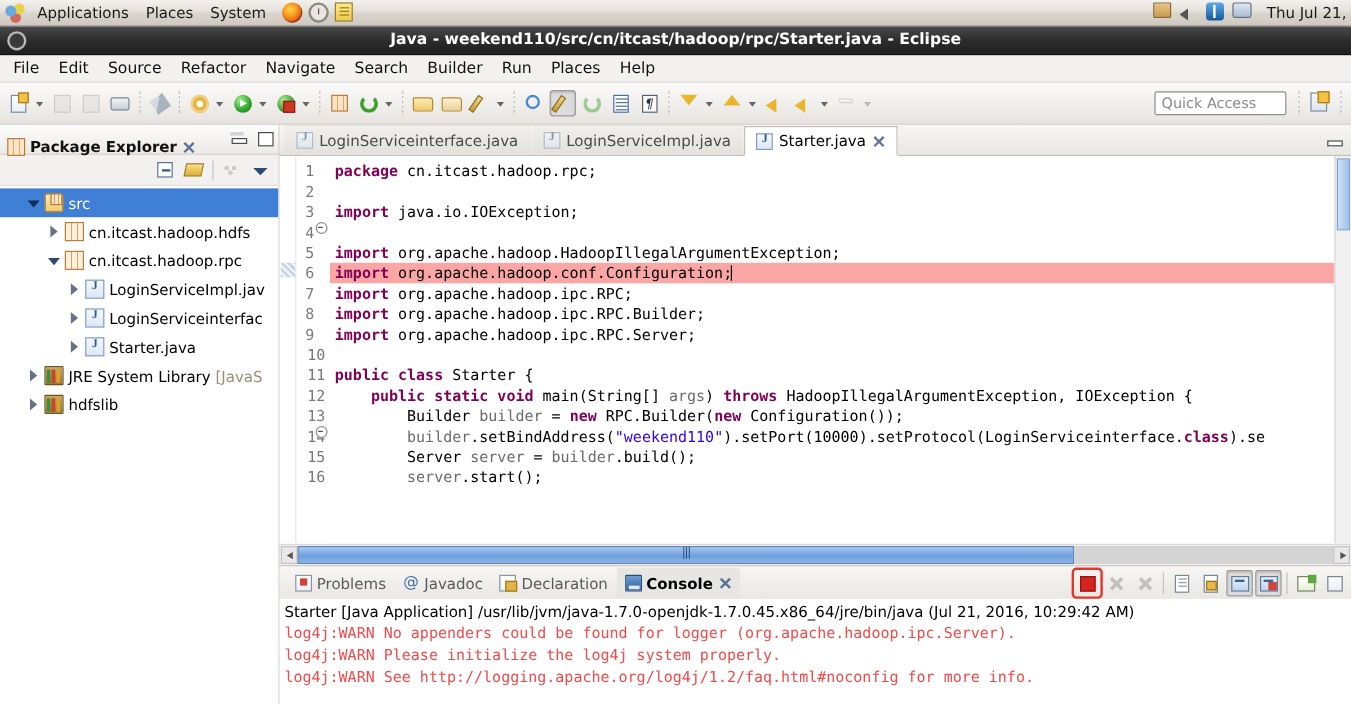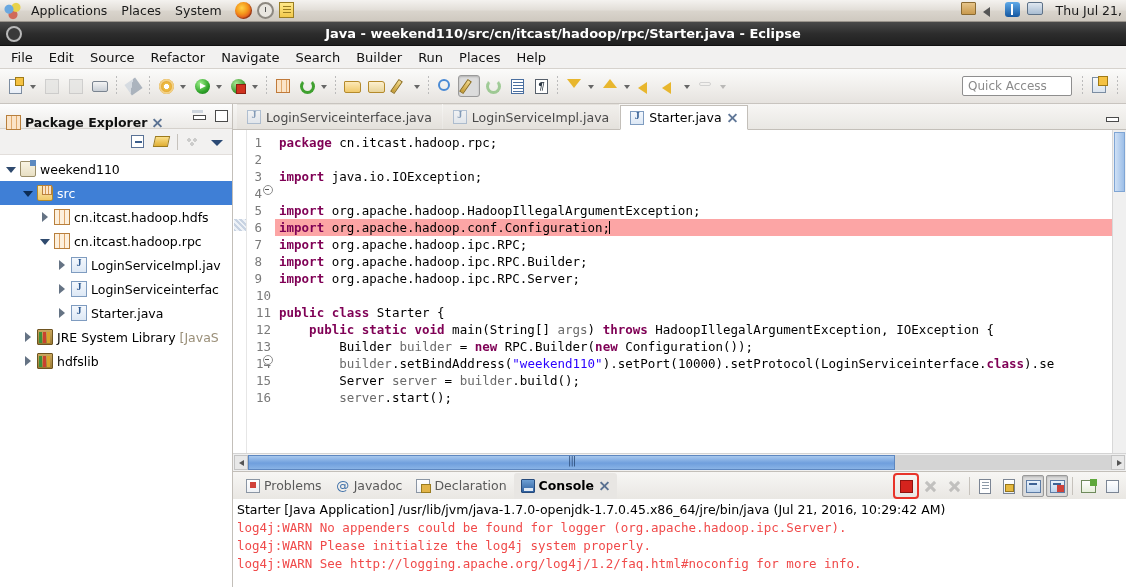--- a/index.html
+++ b/index.html
@@ -253,21 +253,21 @@
   #h-scroll .track { flex:1; height:15px; background:#d4d4d4; position:relative; }
   #h-scroll .thumb { position:absolute; left:0; top:0; width:75%; height:15px;
      background:linear-gradient(to bottom,#a8c8ee,#6f9fdd 55%,#89b3e6);
      border:1px solid #5d87c0; }
   #h-scroll .thumb:after{content:"|||";position:absolute;left:50%;top:-1px;transform:translateX(-50%);
      color:#2d4d7a;font-size:10px;letter-spacing:-1px;}
 
   
   #console-panel { height:137px; display:flex; flex-direction:column;
      border-top:1px solid #c3bfb9; background:#f2f1f0; }
-  .ctabbar { height:27px; display:flex; align-items:center; padding-left:6px;
+  .ctabbar { height:27px; display:flex; align-items:flex-end; padding-left:6px;
      background:linear-gradient(to bottom,#f7f6f4,#e9e7e3); position:relative; }
   .ctab { display:flex; align-items:center; height:26px; padding:0 7px; font-size:12.5px;
      color:#5a5a5a; }
   .ctab.active { background:#e8e6e3; color:#000; font-weight:bold; border-radius:3px 3px 0 0; }
   .ctab .cic { width:14px;height:14px;margin-right:4px;position:relative;flex:0 0 14px;}
   .cic-prob{background:linear-gradient(#fff,#eef1f5);border:1px solid #8b96a4;}
   .cic-prob:after{content:"";position:absolute;left:3px;top:2px;width:6px;height:6px;background:#d0423a;}
   .cic-javadoc{color:#3d6fa8;font-size:13px;line-height:13px;text-align:center;}
   .cic-decl{background:linear-gradient(#fff,#eef1f5);border:1px solid #8b96a4;}
   .cic-decl:after{content:"";position:absolute;right:-2px;bottom:-1px;width:8px;height:7px;
@@ -460,25 +460,20 @@
         </span>
       <span style="width:1px;height:16px;background:#c6c2bc;"></span>
       <span class="vt-btn">
           <i class="vtb-dots"></i>
         </span>
       <span class="vt-btn">
           <i class="vtb-menu"></i>
         </span>
     </div>
     <div id="tree">
-        <div class="trow" style="padding-left: 4px;">
-          <span class="twist tw-open"></span>
-          <span class="ticon ti-proj"></span>
-          <span class="tlabel">weekend110</span>
-        </div>
         <div class="trow sel" style="padding-left: 21px;">
           <span class="twist tw-open"></span>
           <span class="ticon ti-srcfolder"></span>
           <span class="tlabel">src</span>
         </div>
         <div class="trow" style="padding-left: 38px;">
           <span class="twist tw-closed"></span>
           <span class="ticon ti-pkg"></span>
           <span class="tlabel">cn.itcast.hadoop.hdfs</span>
         </div>

